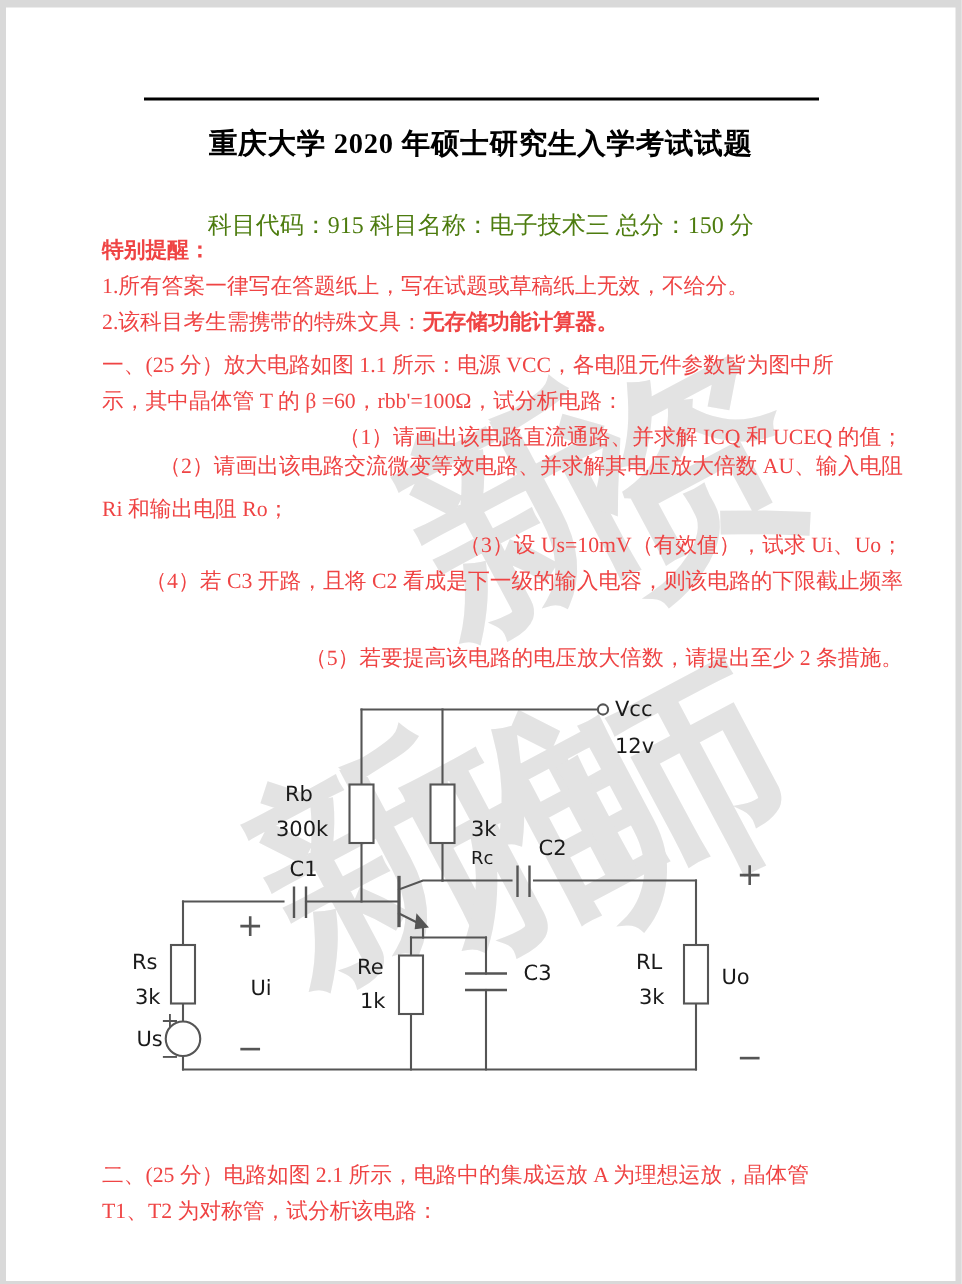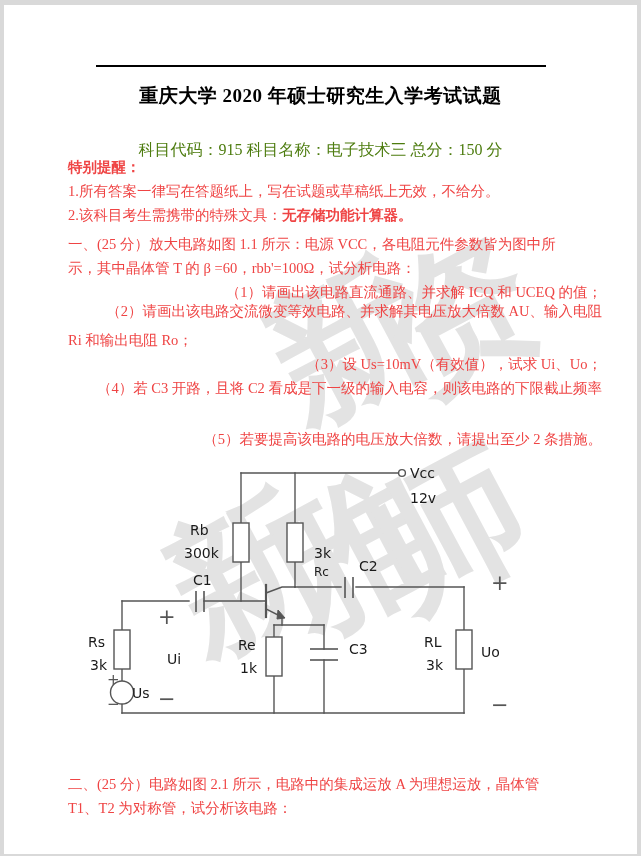--- a/index.html
+++ b/index.html
@@ -219,21 +219,21 @@
 
       <span class="clabel" style="left:234px; top:192px; font-size:14px;">Re</span>
       <span class="clabel" style="left:236px; top:215px; font-size:14px;">1k</span>
 
       <span class="clabel" style="left:84px; top:189px; font-size:14px;">Rs</span>
       <span class="clabel" style="left:86px; top:212px; font-size:14px;">3k</span>
 
       <span class="clabel" style="left:420px; top:189px; font-size:14px;">RL</span>
       <span class="clabel" style="left:422px; top:212px; font-size:14px;">3k</span>
 
-      <span class="clabel" style="left:87px; top:240px; font-size:14px;margin-left:41px;">Us</span>
+      <span class="clabel" style="left:87px; top:240px; font-size:14px;">Us</span>
       <span class="clabel" style="left:163px; top:206px; font-size:14px;">Ui</span>
       <span class="clabel" style="left:477px; top:199px; font-size:14px;">Uo</span>
 
       
       <span class="clabel" style="left:154px; top:160px; font-size:21px; color:#555;">+</span>
       <span class="clabel" style="left:154px; top:242px; font-size:21px; color:#555;">−</span>
       <span class="clabel" style="left:103px; top:226px; font-size:15px; color:#555;">+</span>
       <span class="clabel" style="left:103px; top:250px; font-size:15px; color:#555;">−</span>
       <span class="clabel" style="left:487px; top:126px; font-size:21px; color:#555;">+</span>
       <span class="clabel" style="left:487px; top:248px; font-size:21px; color:#555;">−</span>

